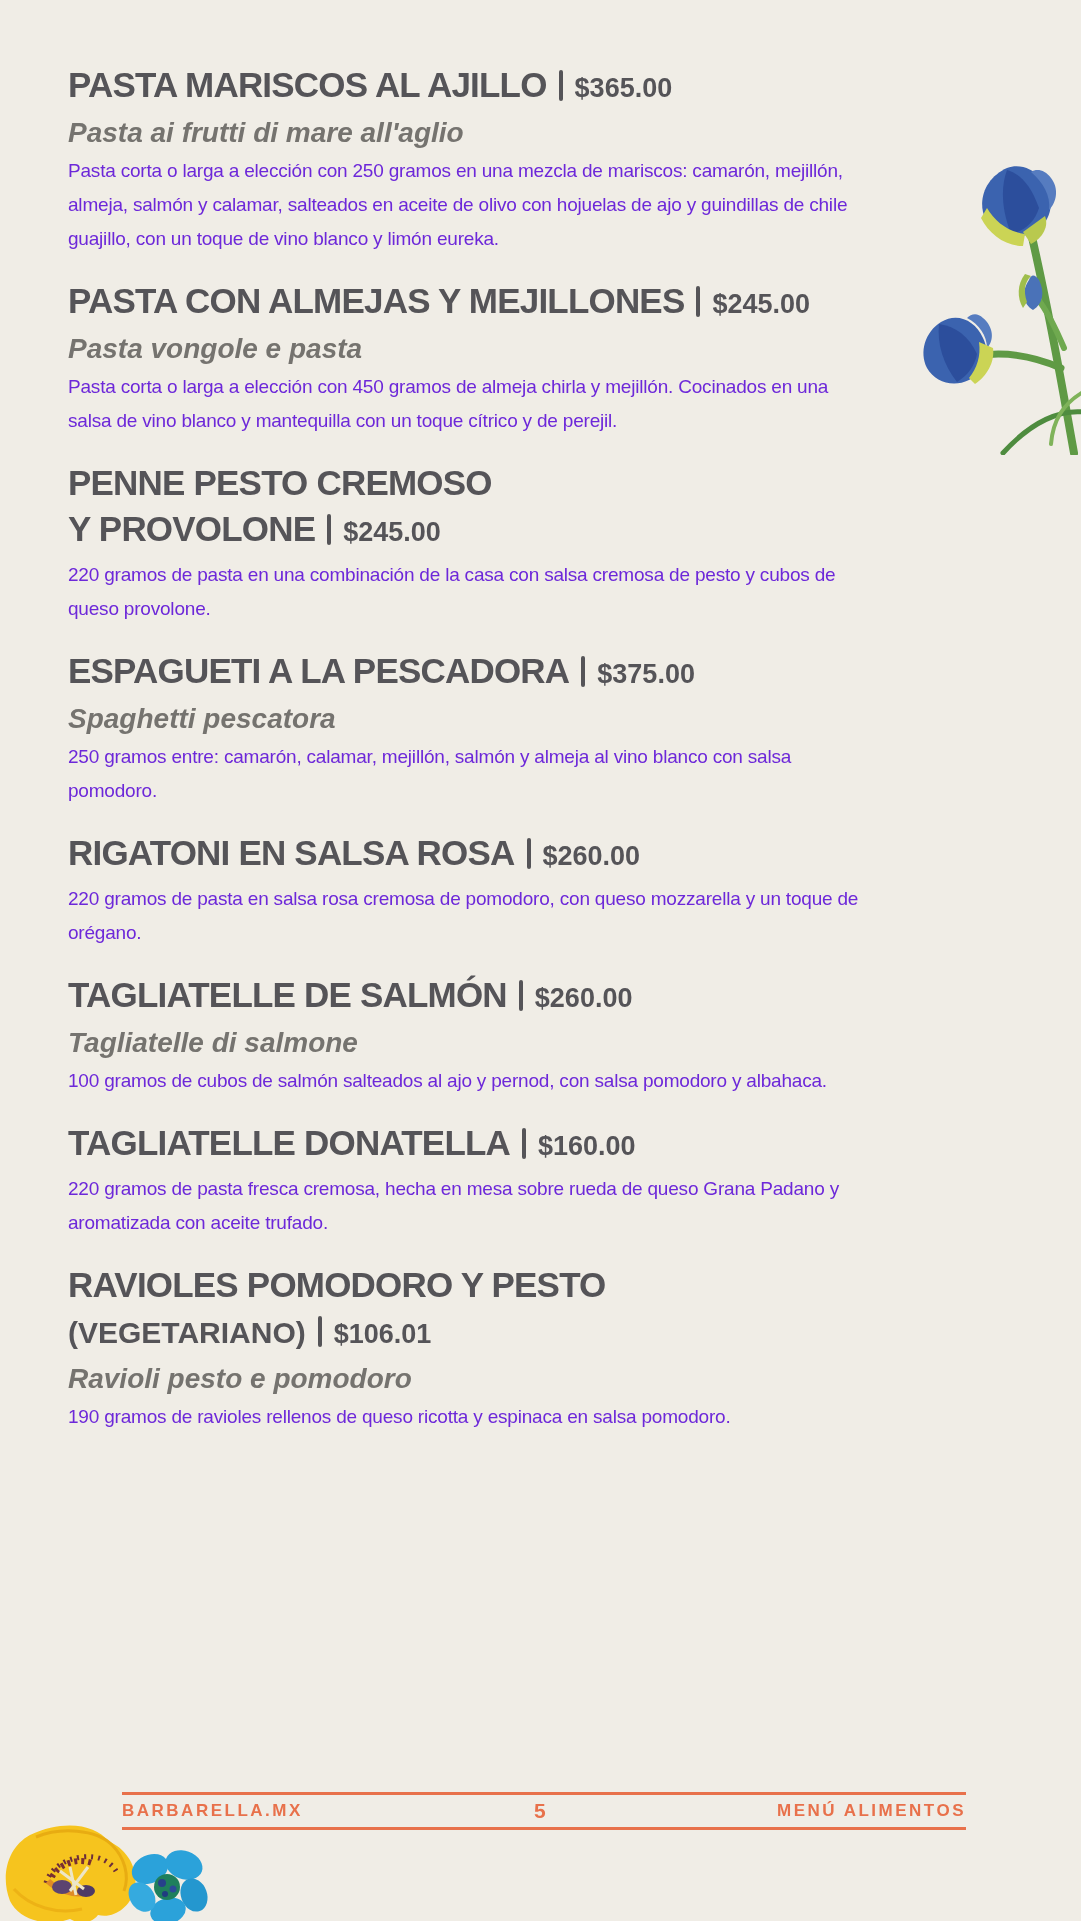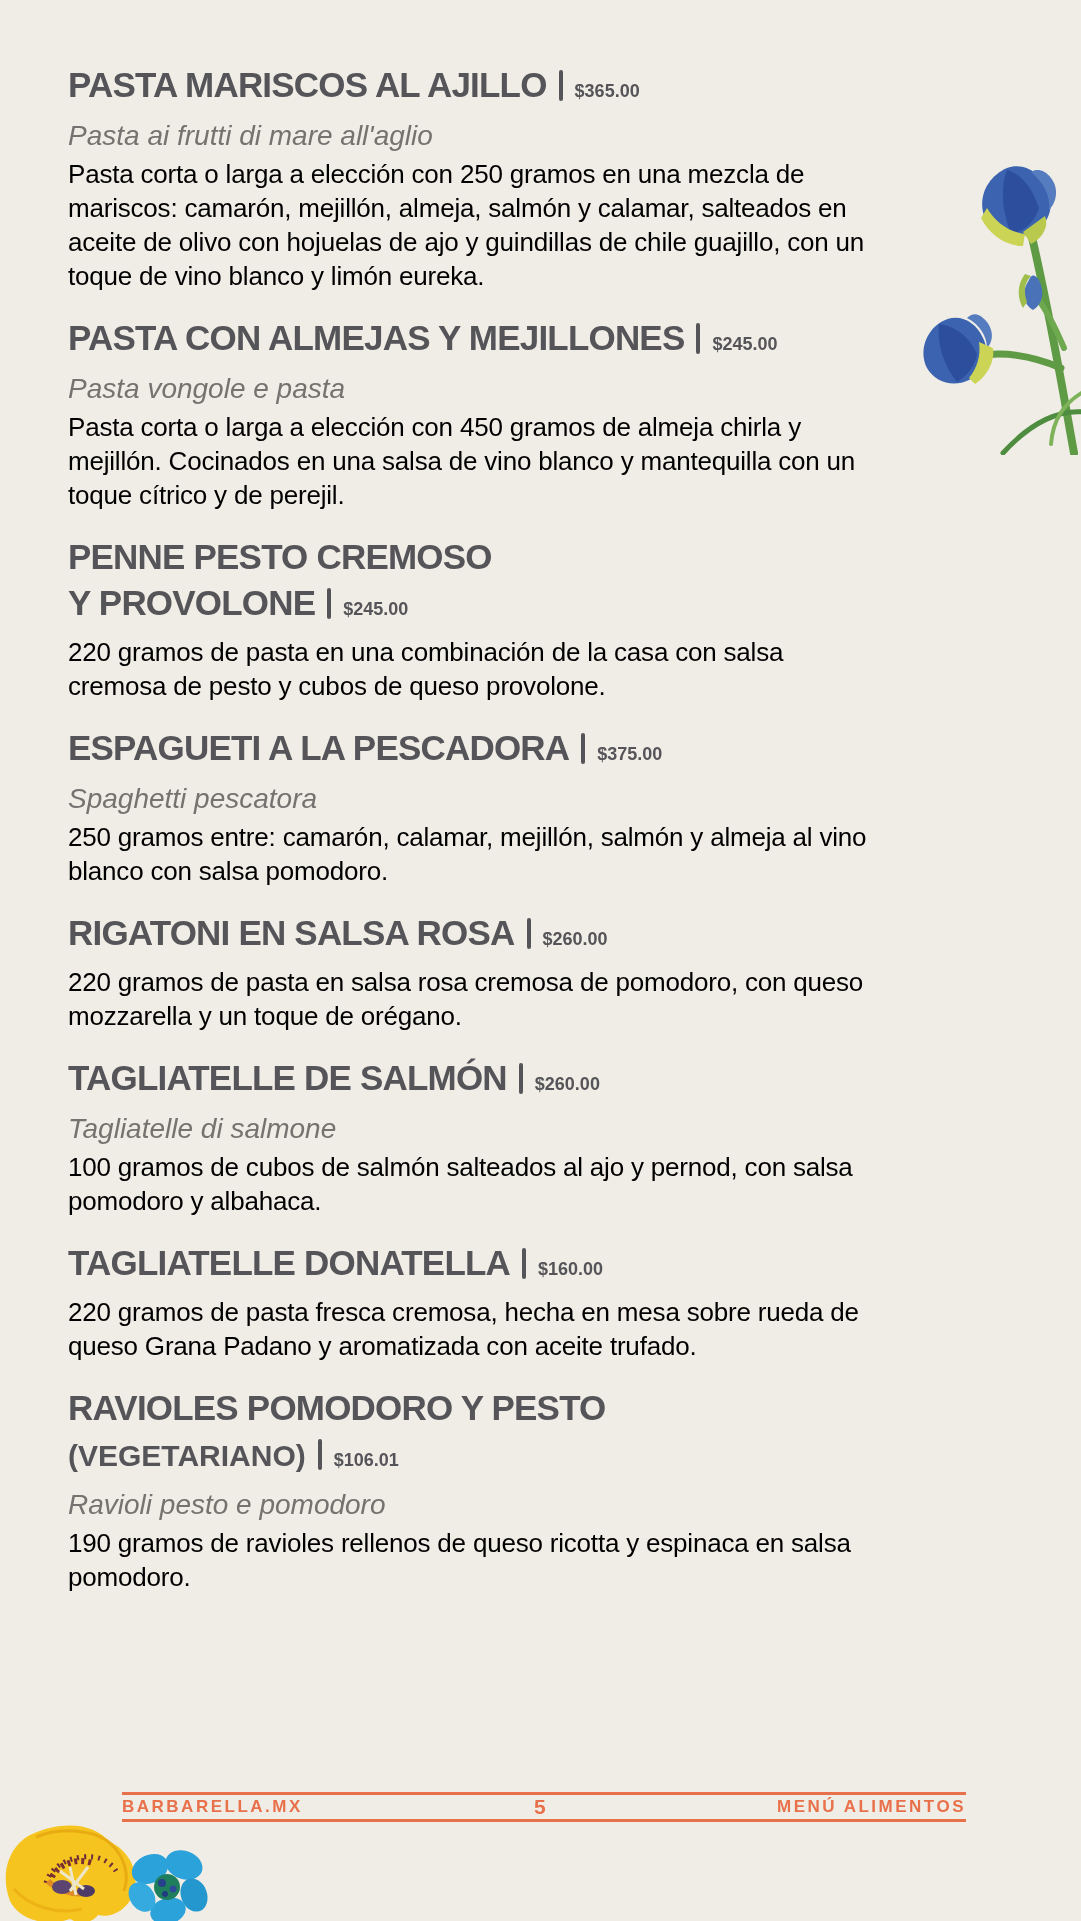--- a/index.html
+++ b/index.html
@@ -30,50 +30,50 @@
   .nline { display: inline; }
   .tag { font-size: 30px; letter-spacing: 0; }
   .bar {
     display: inline-block;
     width: 4px; height: 31px;
     border-radius: 2px;
     background: #555458;
     margin: 0 12px;
     vertical-align: -4px;
   }
-  .price { font-size: 18px; letter-spacing: 0; }
+  .price { font-size: 27px; letter-spacing: 0; }
   .subtitle {
     font-style: italic;
     font-size: 28px;
     line-height: 37px;
-    font-weight: 400;
+    font-weight: 700;
     color: #75736F;
     margin: 3px 0 3px;
   }
   .desc {
-    font-size: 26px;
+    font-size: 19px;
     line-height: 34px;
     letter-spacing: -0.2px;
-    color: #000000;
+    color: #6d28d9;
     max-width: 800px;
     margin-top: 3px;
   }
 
   
   .footer {
     position: absolute;
     top: 1792px; left: 122px;
     width: 844px;
   }
   .rule { height: 3px; background: #E8714B; }
   .footer-row {
     display: flex;
     align-items: center;
     justify-content: space-between;
-    height: 24px;
+    height: 32px;
     text-align: center;
   }
   .footer-row .f-side {
     color: #E8714B;
     font-size: 17px;
     font-weight: 700;
     letter-spacing: 2.5px;
   }
   .footer-row .f-page {
     color: #E8714B;

